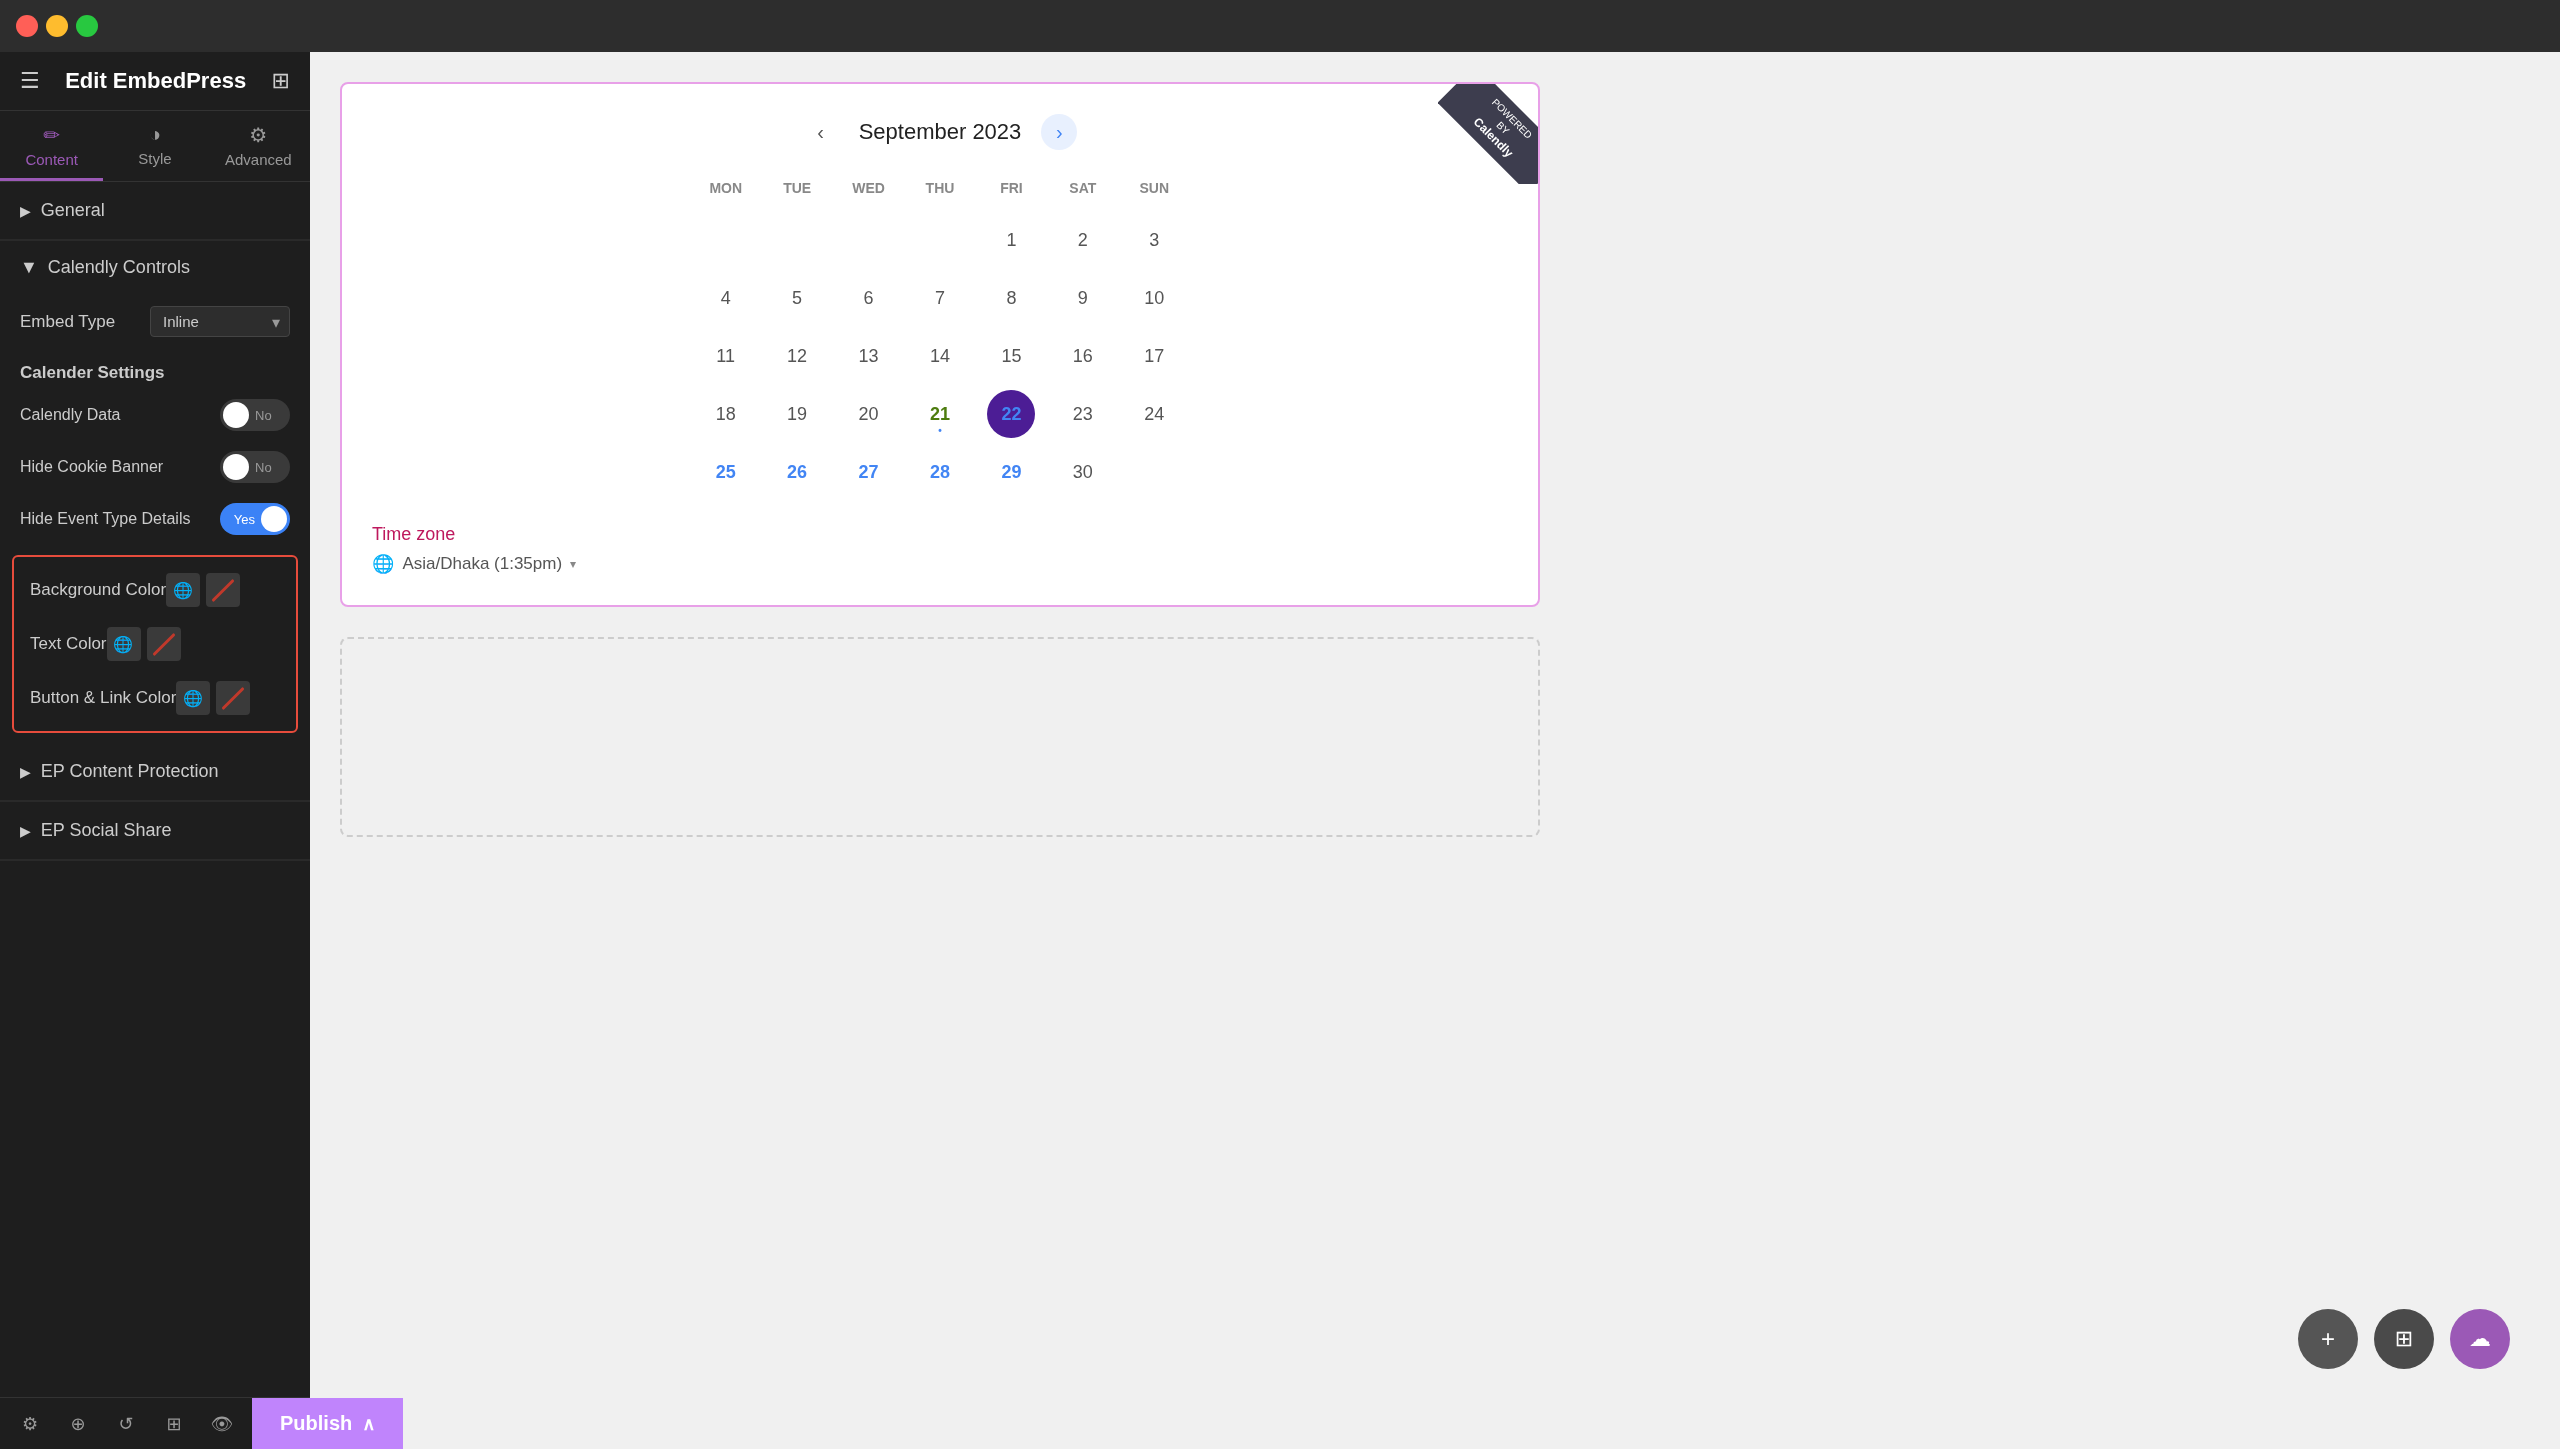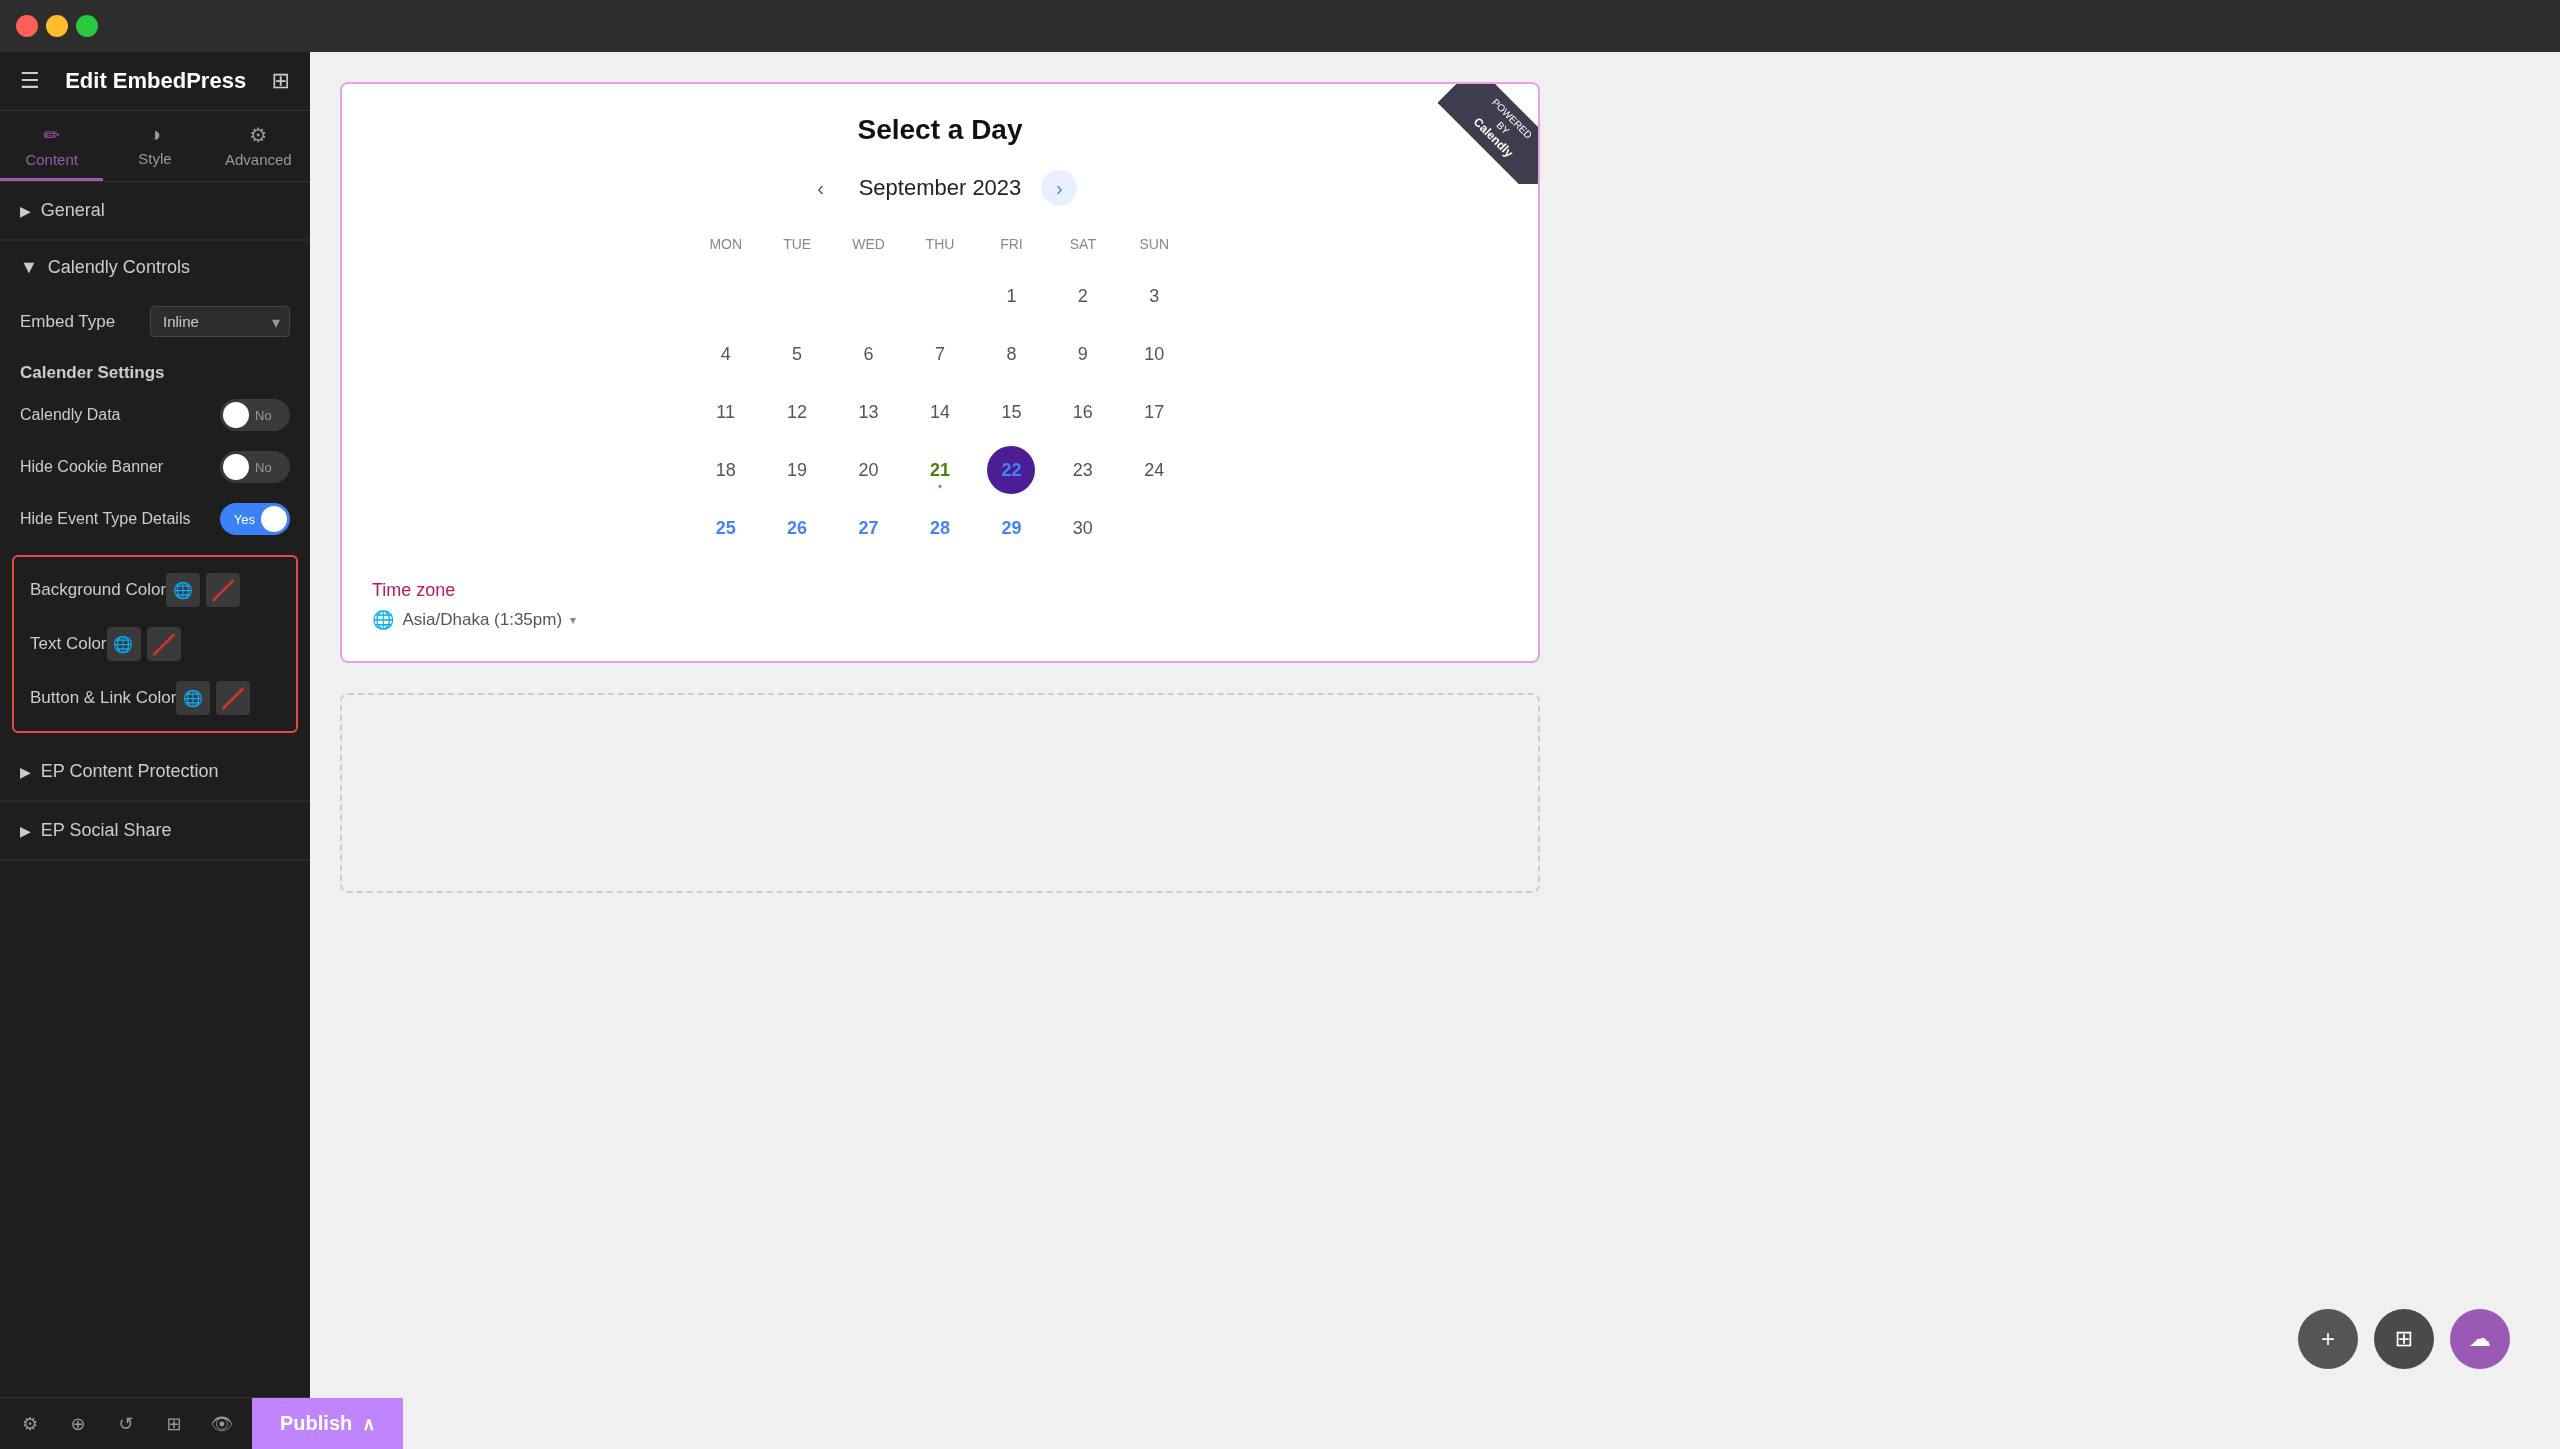--- a/index.html
+++ b/index.html
@@ -420,21 +420,21 @@
     }
     .cal-days-header {
       display: grid;
       grid-template-columns: repeat(7, 1fr);
       text-align: center;
       margin-bottom: 14px;
     }
     .cal-day-name {
       font-size: 14px;
       color: #888;
-      font-weight: 400;
+      font-weight: 700;
       padding: 6px 0;
     }
     .cal-days {
       display: grid;
       grid-template-columns: repeat(7, 1fr);
       row-gap: 10px;
       text-align: center;
     }
     .cal-day {
       width: 48px;
@@ -689,21 +689,20 @@
 
   <div class="calendar-widget">
 
     <div class="calendly-badge">
       <div class="calendly-badge-inner">
         <div style="font-size:10px;">POWERED BY</div>
         <div style="font-size:12px;font-weight:700;">Calendly</div>
       </div>
     </div>
 
-    <h2 class="cal-title">Select a Day</h2>
 
     <div class="cal-nav">
       <button class="cal-nav-btn">
         <span>‹</span>
       </button>
       <span class="cal-month">September 2023</span>
       <button class="cal-nav-btn active">
         <span>›</span>
       </button>
     </div>

